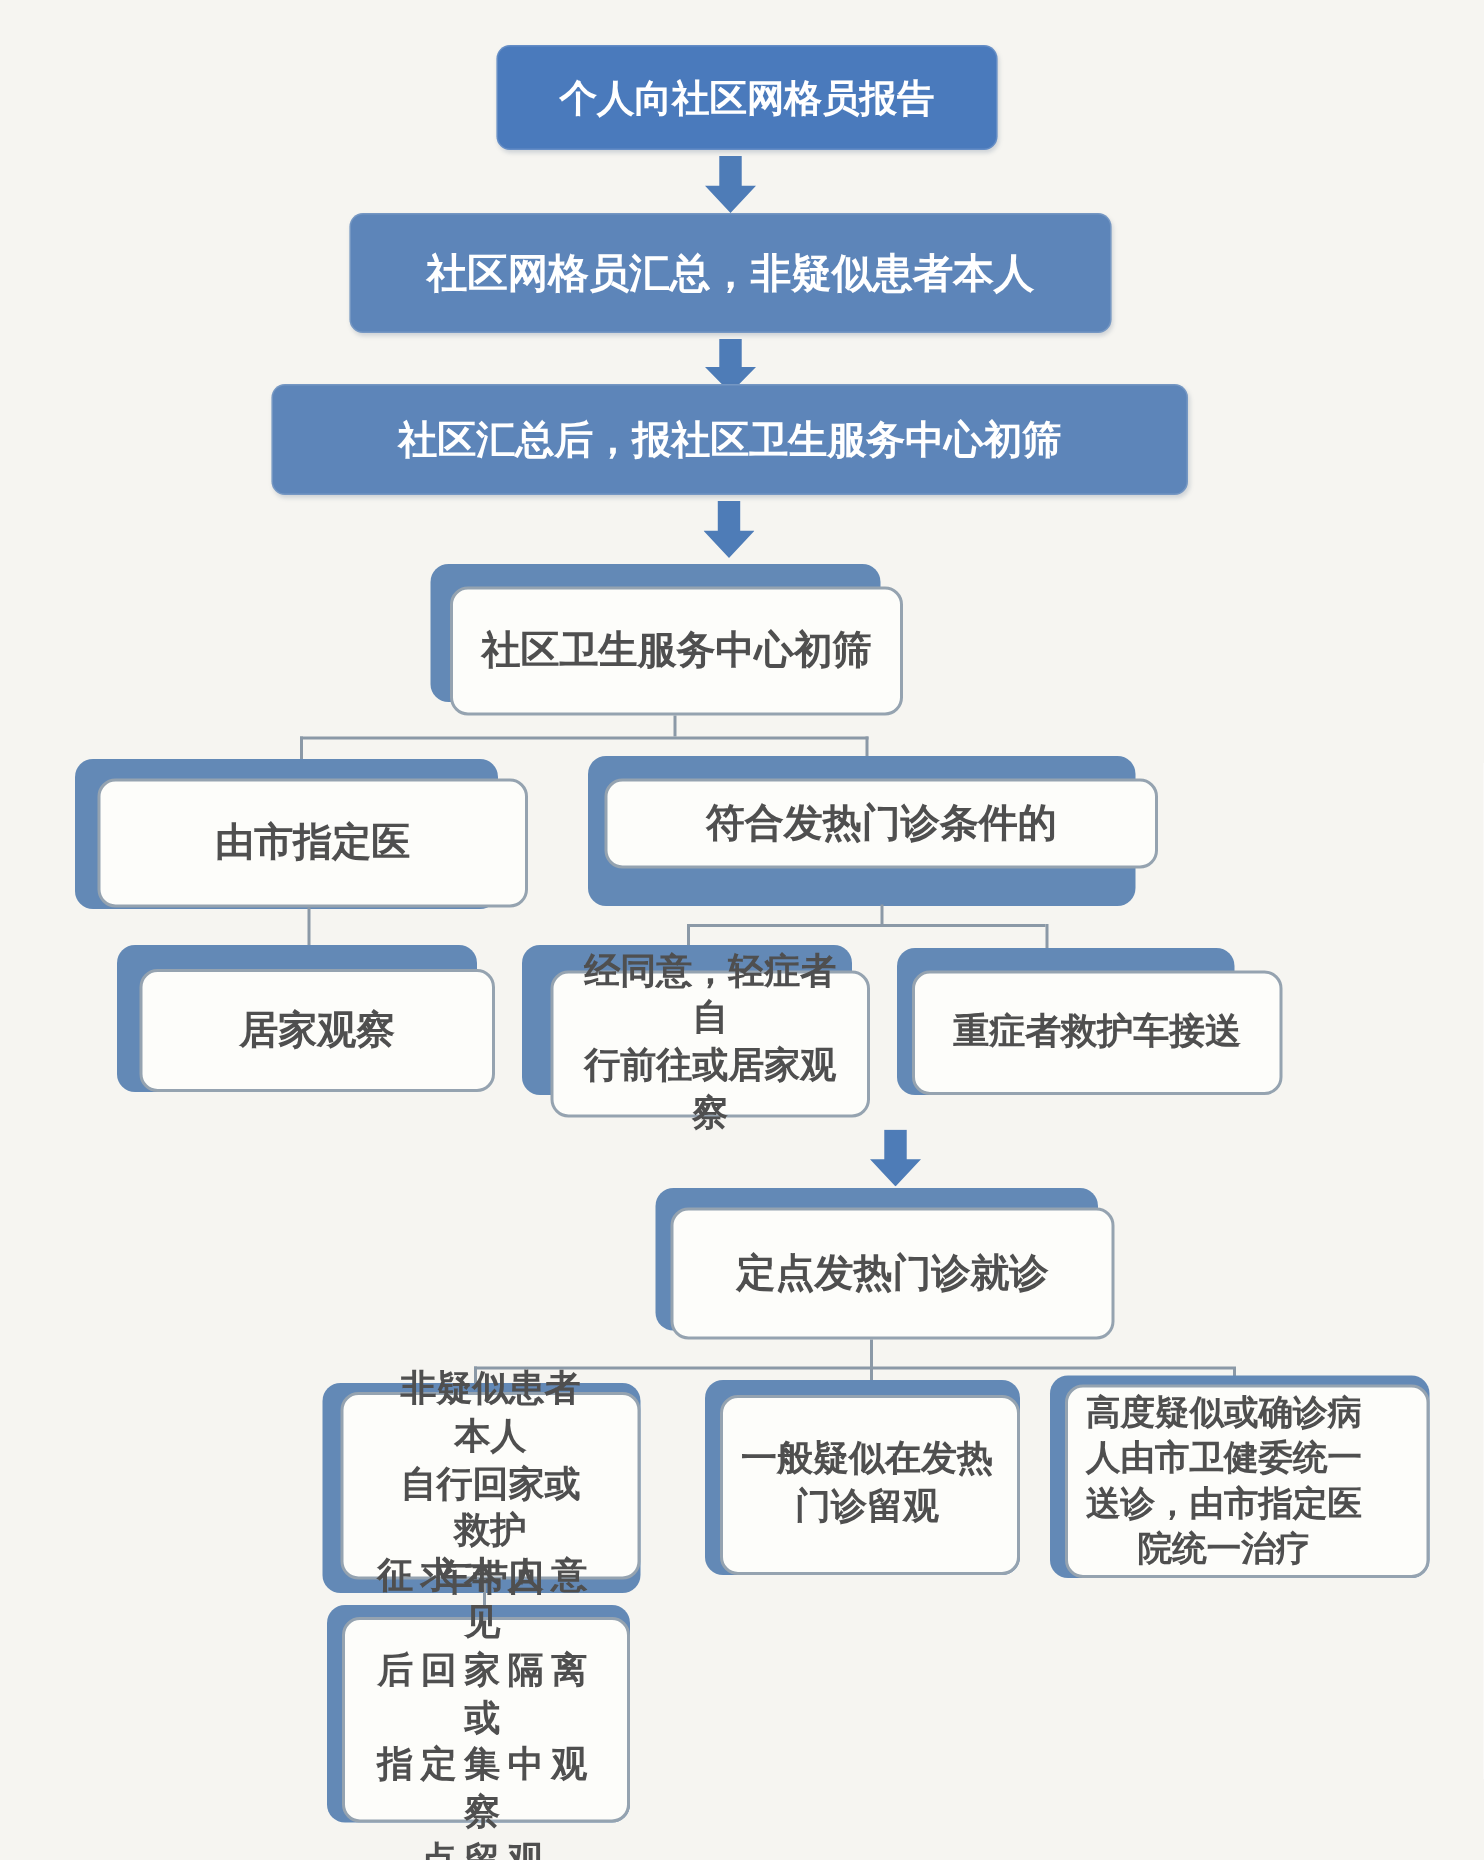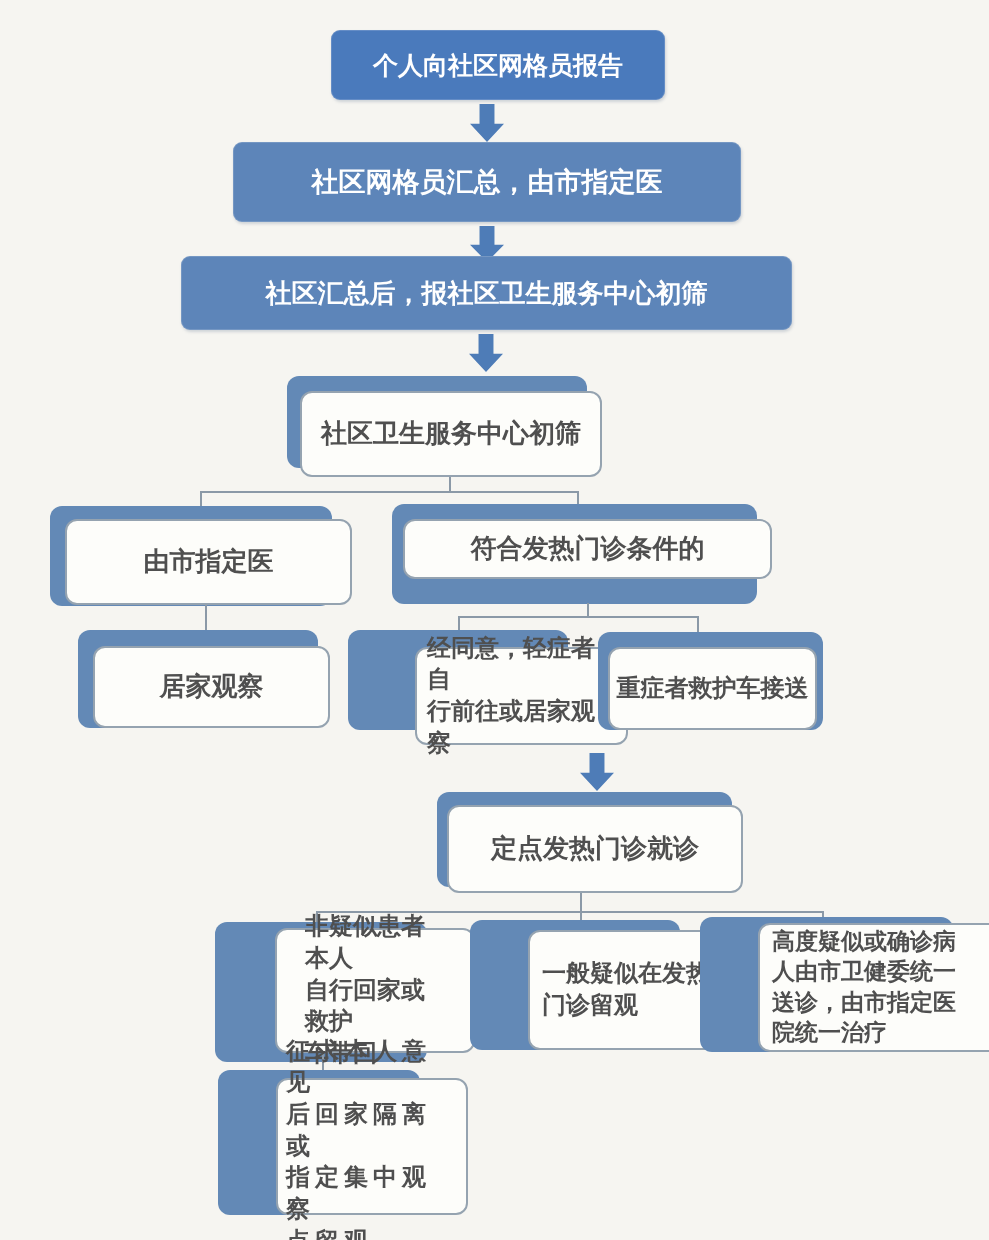--- a/index.html
+++ b/index.html
@@ -29,38 +29,38 @@
   .solid.first{background:var(--solid-blue-1);}
   .backing{
     position:absolute;background:var(--back-blue);border-radius:12px;
   }
   .card{
     position:absolute;display:flex;align-items:center;justify-content:center;
     background:var(--card-bg);border:2px solid var(--card-border);border-radius:12px;
     color:var(--text-dark);font-weight:700;text-align:center;
     box-sizing:border-box;white-space:pre-line;line-height:1.32;
   }
-  .card.multiline{justify-content:flex-start;text-align:left;margin-left:48px;}
+  .card.multiline{justify-content:flex-start;text-align:center;}
   .arrow{
     position:absolute;background:var(--arrow-blue);
     clip-path:polygon(28% 0, 72% 0, 72% 52%, 100% 52%, 50% 100%, 0 52%, 28% 52%);
   }
   .vline{position:absolute;width:2px;background:var(--line-gray);}
   .hline{position:absolute;height:2px;background:var(--line-gray);}
 </style>
 </head>
 <body>
 
 <div class="canvas">
 
   <div class="solid first" style="left:318px;top:30px;width:334px;height:70px;font-size:25px;margin-left:13px;">个人向社区网格员报告</div>
 
   <div class="arrow" style="left:470px;top:104px;width:34px;height:38px;"></div>
 
-  <div class="solid" style="left:233px;top:142px;width:508px;height:80px;font-size:27px;">社区网格员汇总，由市指定医</div>
+  <div class="solid" style="left:233px;top:142px;width:508px;height:80px;font-size:27px;">社区网格员汇总，非疑似患者本人</div>
 
   <div class="arrow" style="left:470px;top:226px;width:34px;height:36px;"></div>
 
   <div class="solid" style="left:181px;top:256px;width:611px;height:74px;font-size:26px;font-family:Liberation Serif, serif;">社区汇总后，报社区卫生服务中心初筛</div>
 
   <div class="arrow" style="left:469px;top:334px;width:34px;height:38px;"></div>
 
   <div class="backing" style="left:287px;top:376px;width:300px;height:92px;"></div>
   <div class="card" style="left:300px;top:391px;width:302px;height:86px;font-size:26px;">社区卫生服务中心初筛</div>
 
@@ -82,21 +82,21 @@
   <div class="vline" style="left:587px;top:603px;height:13px;"></div>
   <div class="hline" style="left:458px;top:616px;width:239px;"></div>
   <div class="vline" style="left:458px;top:616px;height:31px;"></div>
   <div class="vline" style="left:697px;top:616px;height:16px;"></div>
 
   <div class="backing" style="left:348px;top:630px;width:220px;height:100px;"></div>
   <div class="card multiline" style="left:367px;top:647px;width:213px;height:98px;font-size:24px;padding:6px 10px;">经同意，轻症者自
 行前往或居家观察</div>
 
   <div class="backing" style="left:598px;top:632px;width:225px;height:98px;"></div>
-  <div class="card" style="left:608px;top:647px;width:209px;height:83px;font-size:24px;">重症者救护车接送</div>
+  <div class="card" style="left:608px;top:647px;width:247px;height:83px;font-size:24px;">重症者救护车接送</div>
 
   <div class="arrow" style="left:580px;top:753px;width:34px;height:38px;"></div>
 
   <div class="backing" style="left:437px;top:792px;width:295px;height:95px;"></div>
   <div class="card" style="left:447px;top:805px;width:296px;height:88px;font-size:26px;">定点发热门诊就诊</div>
 
   <div class="vline" style="left:580px;top:893px;height:19px;"></div>
   <div class="hline" style="left:316px;top:911px;width:506px;"></div>
   <div class="vline" style="left:316px;top:911px;height:17px;"></div>
   <div class="vline" style="left:580px;top:911px;height:19px;"></div>

